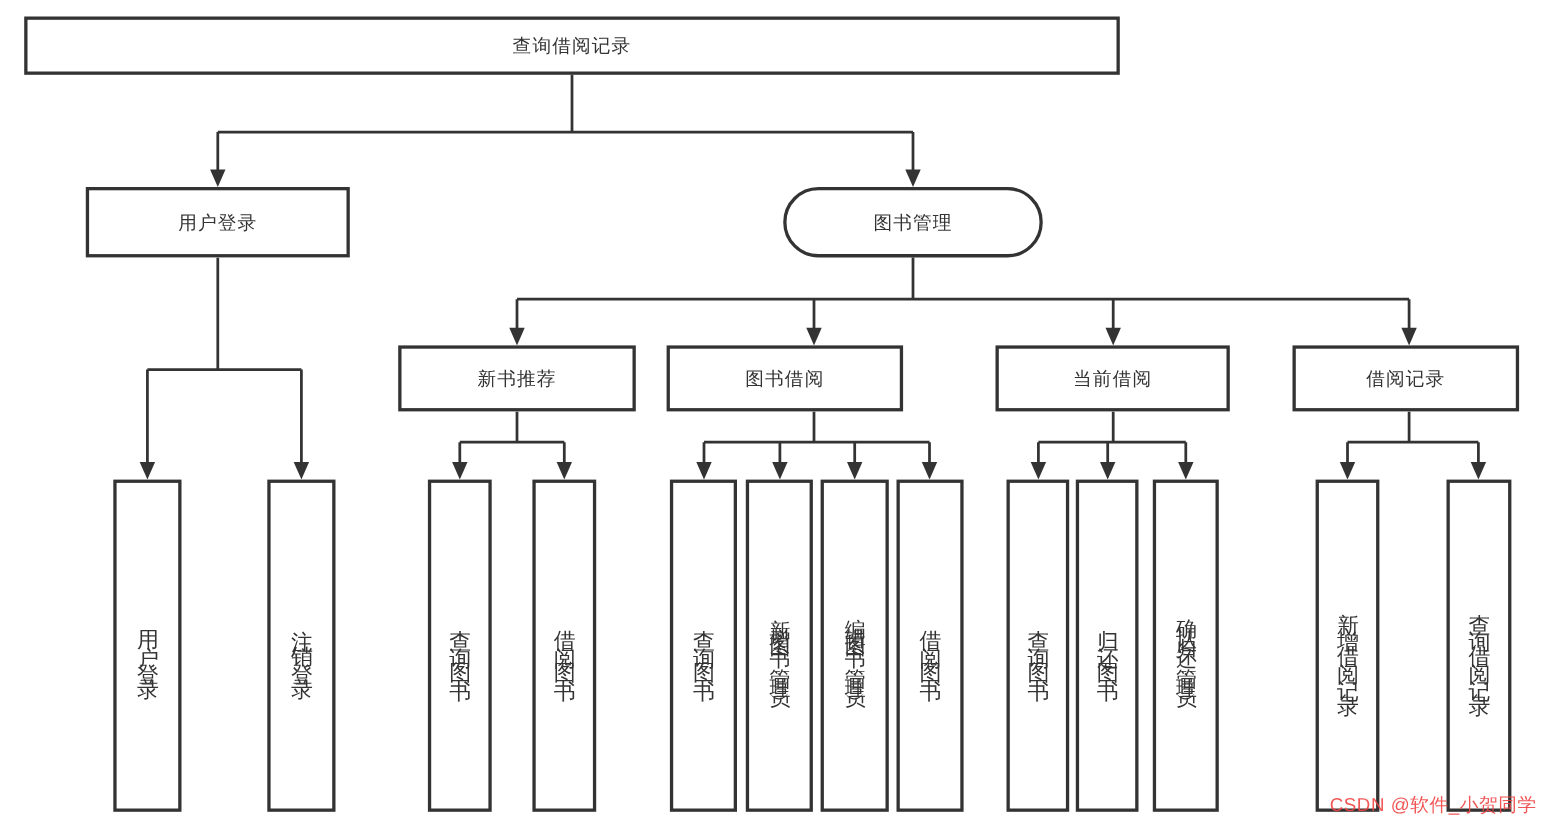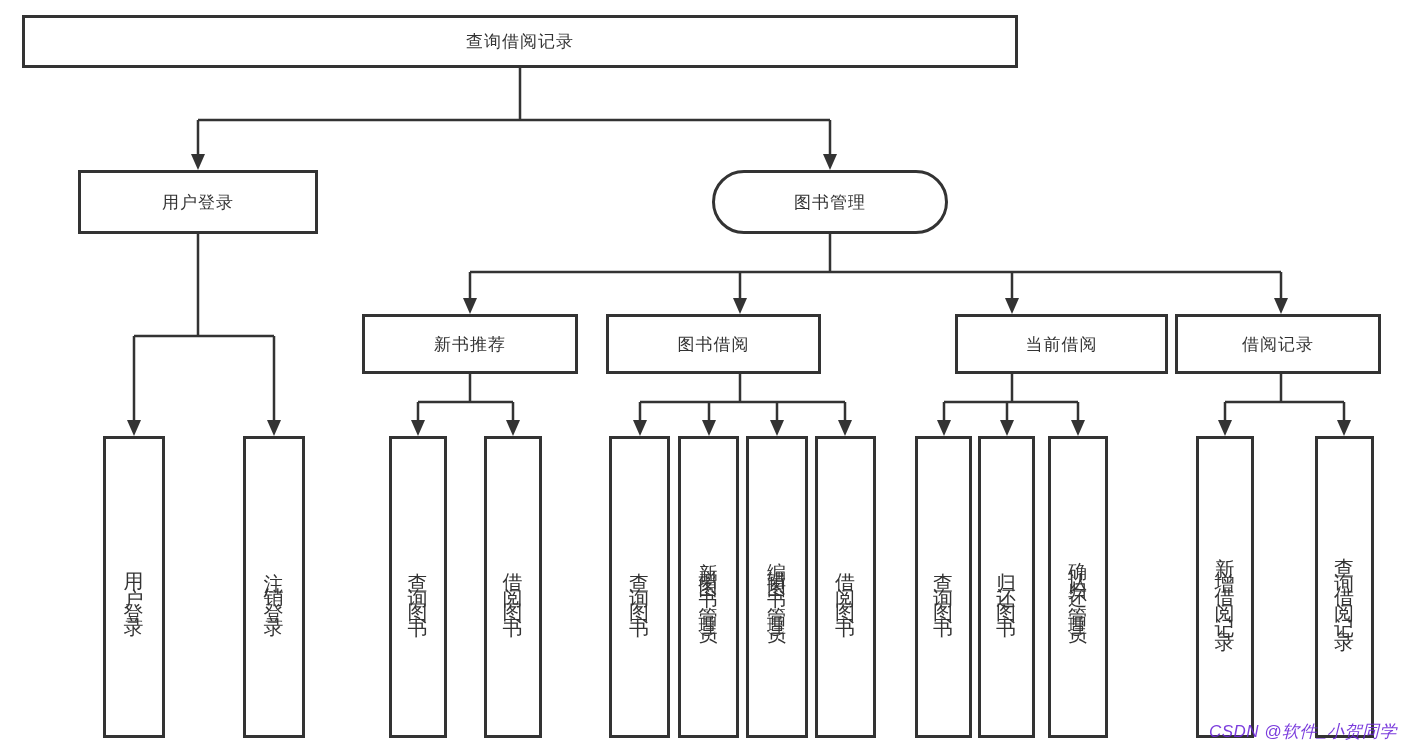--- a/index.html
+++ b/index.html
@@ -48,26 +48,25 @@
   }
   .vnode.dense span {
     font-size: 19px;
     letter-spacing: 9px;
   }
   #watermark {
     position: absolute;
     right: 8px;
     bottom: 4px;
     font-size: 17px;
-    color: #6d28d9;
+    color: #ef4444;
     opacity: 0.9;
     letter-spacing: 0.5px;
     z-index: 5;
     white-space: nowrap;
-    font-style: italic;
   }
 </style>
 </head>
 <body>
 
 <div id="stage">
 
   <svg id="connectors" width="1405" height="747" viewBox="0 0 1405 747">
     <g stroke="#333333" stroke-width="2.5" fill="none">
 
@@ -111,21 +110,21 @@
     </g>
   </svg>
 
   <div class="hnode" style="left:22px; top:15px; width:996px; height:53px;">查询借阅记录</div>
 
   <div class="hnode" style="left:78px; top:170px; width:240px; height:64px;">用户登录</div>
   <div class="hnode" style="left:712px; top:170px; width:236px; height:64px;border-radius:32px;">图书管理</div>
 
   <div class="hnode" style="left:362px; top:314px; width:216px; height:60px;">新书推荐</div>
   <div class="hnode" style="left:606px; top:314px; width:215px; height:60px;">图书借阅</div>
-  <div class="hnode" style="left:955px; top:314px; width:213px; height:60px;">当前借阅</div>
+  <div class="hnode" style="left:905px; top:314px; width:213px; height:60px;">当前借阅</div>
   <div class="hnode" style="left:1175px; top:314px; width:206px; height:60px;">借阅记录</div>
 
   <div class="vnode" style="left:103px; top:436px; width:62px; height:302px;">
     <span>用户登录</span>
   </div>
   <div class="vnode" style="left:243px; top:436px; width:62px; height:302px;">
     <span>注销登录</span>
   </div>
 
   <div class="vnode" style="left:389px; top:436px; width:58px; height:302px;">

